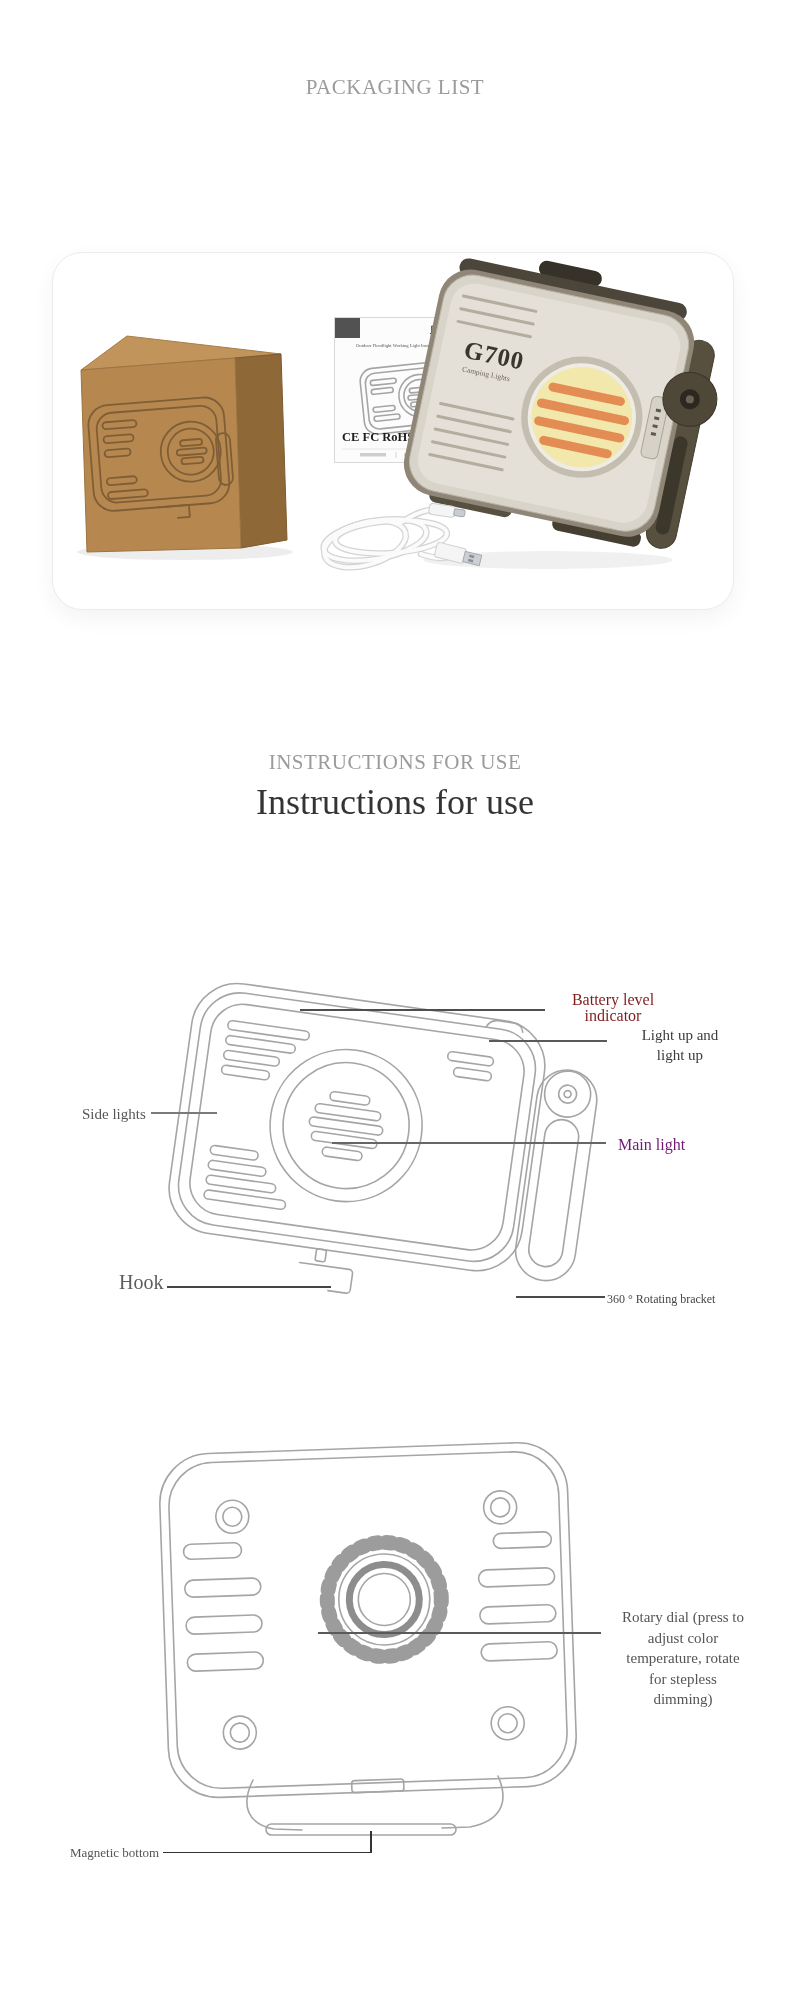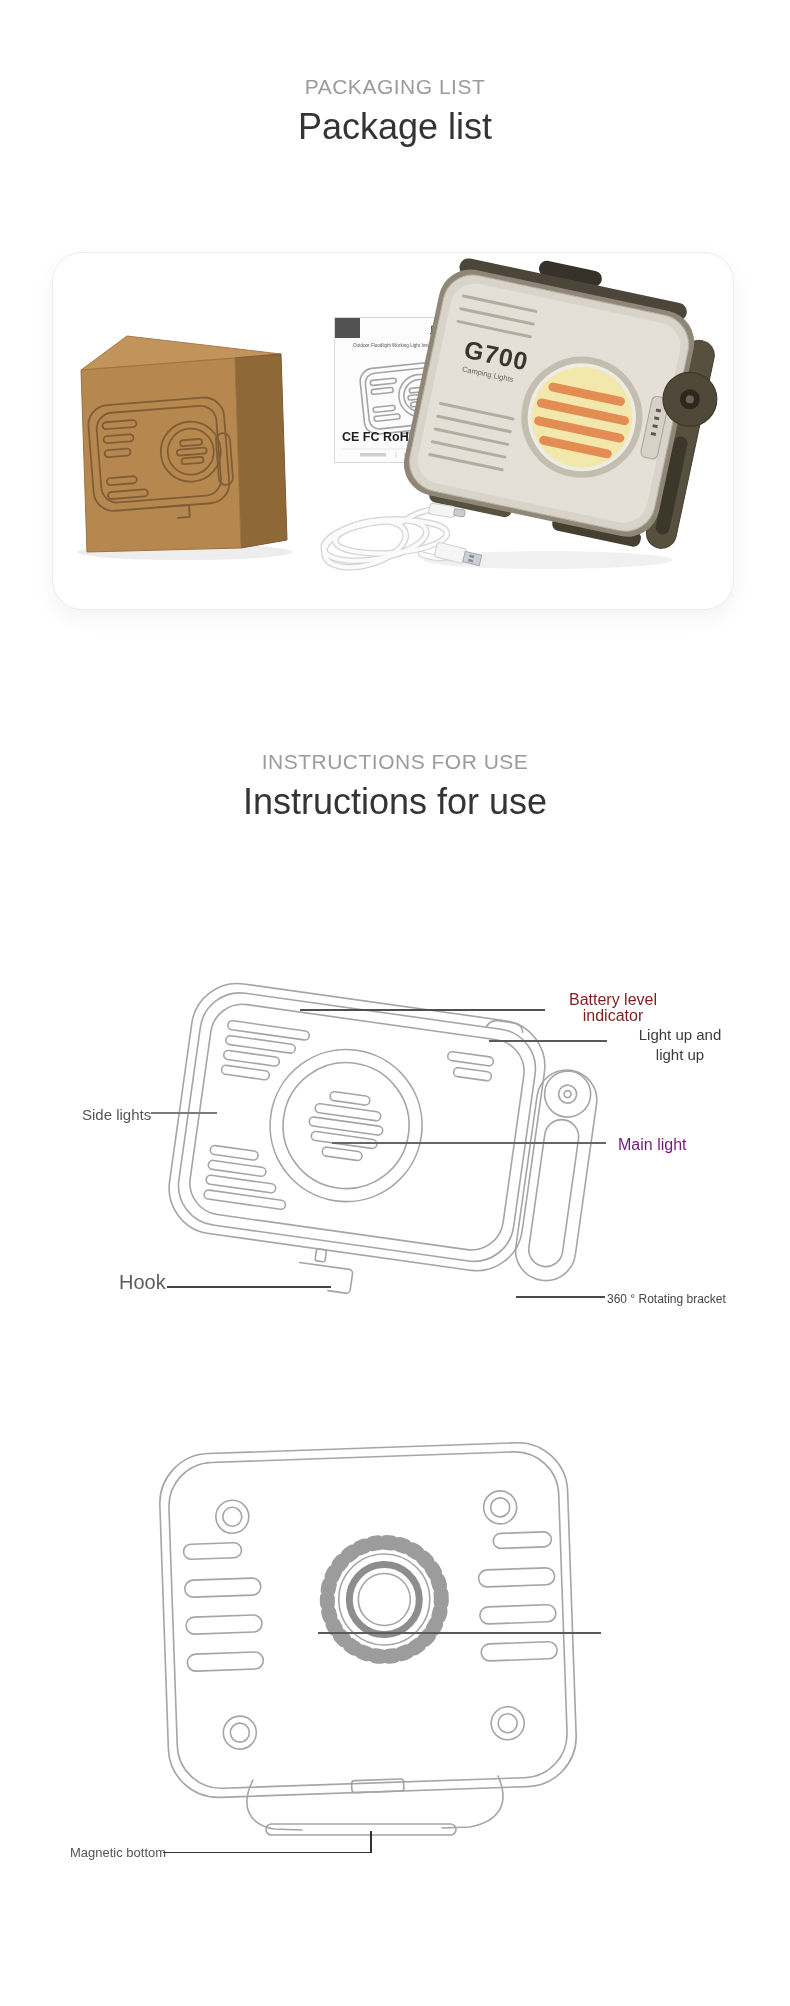--- a/index.html
+++ b/index.html
@@ -1,17 +1,17 @@
 <!DOCTYPE html>
 <html><head>
 <meta charset="utf-8">
 <style>
   html,body{margin:0;padding:0;background:#fff;}
   .page{position:relative;width:790px;height:2006px;background:#fff;overflow:hidden;
-        font-family:Liberation Sans, sans-serif;}
+        font-family:Liberation Serif, serif;}
   .eyebrow{position:absolute;left:0;width:790px;text-align:center;color:#9b9b9b;
            font-size:21px;letter-spacing:.5px;}
   .big-title{position:absolute;left:0;width:790px;text-align:center;color:#343434;
              font-size:36px;font-weight:500;}
   #eyebrow1{top:75px}
   #title1{top:106px}
   #eyebrow2{top:750px}
   #title2{top:781px}
   .card{position:absolute;left:52px;top:252px;width:680px;height:356px;background:#fff;
         border:1px solid #ececec;border-radius:30px;box-shadow:0 8px 22px rgba(0,0,0,.05);}
@@ -46,21 +46,20 @@
   #ptr-magnetic-h{left:163px;top:1852px;width:209px;height:1.2px;background:#333;}
   #ptr-magnetic-v{left:370px;top:1831px;width:2px;height:22px;background:#333;}
   .lineart{stroke:#a5a5a5;stroke-width:1.6;fill:none;stroke-linejoin:round;stroke-linecap:round;}
 </style>
 </head>
 <body>
 
 <div class="page">
 
   <div class="eyebrow" id="eyebrow1">PACKAGING LIST</div>
-  <div class="big-title" id="title1">Package list</div>
 
   <div class="card">
 
     <svg id="box-photo" viewBox="0 0 252 262">
       <ellipse cx="122" cy="254" rx="108" ry="8" fill="rgba(0,0,0,0.07)"></ellipse>
       <polygon points="18,72 64,38 218,56 172,60" fill="#c1945c" stroke="#a87e48" stroke-width="1"></polygon>
       <polygon points="172,60 218,56 224,242 178,250" fill="#8f6838" stroke="#7c5a31" stroke-width="1"></polygon>
       <polygon points="18,72 172,60 178,250 24,254" fill="#b6874f" stroke="#9c7442" stroke-width="1"></polygon>
       <g transform="translate(98,158) rotate(-4.5)" stroke="#7a5a33" stroke-width="1.8" fill="none" opacity="0.9" stroke-linejoin="round" stroke-linecap="round">
         <rect x="-70" y="-55" width="136" height="106" rx="20"></rect>
@@ -281,18 +280,25 @@
       </g>
       <rect x="196" y="352" width="52" height="12" rx="3"></rect>
     </g>
     <g class="lineart">
       <path d="M103,352 C90,378 98,396 124,401 L152,402"></path>
       <path d="M348,348 C360,375 350,393 320,399 L292,400"></path>
       <rect x="116" y="396" width="190" height="11" rx="5.5"></rect>
     </g>
   </svg>
 
+  <div class="lbl" id="lbl-rotary">
+    <span>Rotary dial (press to</span><br>
+    <span>adjust color</span><br>
+    <span>temperature, rotate</span><br>
+    <span>for stepless</span><br>
+    <span>dimming)</span>
+  </div>
   <div class="ptr" id="ptr-rotary"></div>
   <div class="lbl" id="lbl-magnetic">Magnetic bottom</div>
   <div class="ptr" id="ptr-magnetic-h"></div>
   <div class="ptr" id="ptr-magnetic-v"></div>
 
 </div>
 
 </body></html>

